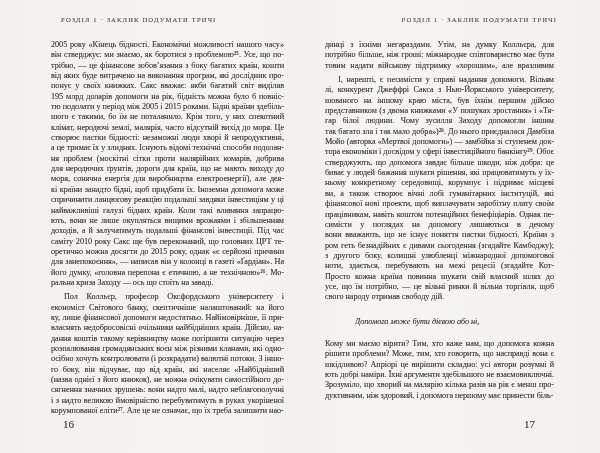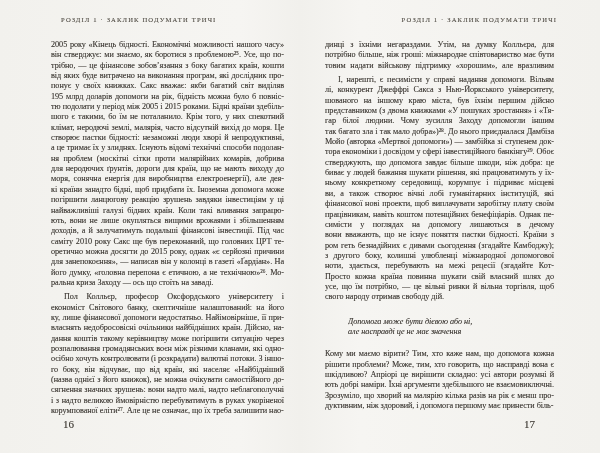--- a/index.html
+++ b/index.html
@@ -27,21 +27,21 @@
     color:#433f3a;font-size:8.2px;line-height:10.35px;letter-spacing:-.05px;
     text-shadow:0 0 .55px rgba(67,63,58,.55);
   }
   .para{margin:4px;}
   .line{
     display:block;height:10.35px;overflow:hidden;
     text-align:justify;text-align-last:justify;
   }
   .line.last{text-align-last:left;}
   .line.first{padding-left:13px;}
-  .para.epigraph{margin:14px 0 12px 27px;font-style:italic;}
+  .para.epigraph{margin:14px 0 12px 34px;font-style:italic;}
   .para.epigraph .line{text-align:left;text-align-last:left;}
   .page-number{
     position:absolute;top:418px;font-size:11px;color:#48443e;
     text-shadow:0 0 .5px rgba(72,68,62,.5);
   }
   .page.left .page-number{left:16px;}
   .page.right .page-number{right:23px;}
 </style>
 </head>
 <body>
@@ -60,21 +60,21 @@
           <div class="line">195 млрд доларів допомоги на рік, бідність можна було б повніс-</div>
           <div class="line">тю подолати у період між 2005 і 2015 роками. Бідні країни здебіль-</div>
           <div class="line">шого є такими, бо їм не поталанило. Крім того, у них спекотний</div>
           <div class="line">клімат, неродючі землі, малярія, часто відсутній вихід до моря. Це</div>
           <div class="line">створює пастки бідності: незаможні люди хворі й непродуктивні,</div>
           <div class="line">а це тримає їх у злиднях. Існують відомі технічні способи подолан-</div>
           <div class="line">ня проблем (москітні сітки проти малярійних комарів, добрива</div>
           <div class="line">для неродючих ґрунтів, дороги для країн, що не мають виходу до</div>
           <div class="line">моря, сонячна енергія для виробництва електроенергії), але дея-</div>
           <div class="line">кі країни занадто бідні, щоб придбати їх. Іноземна допомога може</div>
-          <div class="line">погіршити ланцюгову реакцію зрушень завдяки інвестиціям у ці</div>
+          <div class="line">спричинити ланцюгову реакцію подальші завдяки інвестиціям у ці</div>
           <div class="line">найважливіші галузі бідних країн. Коли такі вливання запрацю-</div>
           <div class="line">ють, вони не лише окупляться вищими врожаями і збільшенням</div>
           <div class="line">доходів, а й залучатимуть подальші фінансові інвестиції. Під час</div>
           <div class="line">саміту 2010 року Сакс ще був переконаний, що головних ЦРТ те-</div>
           <div class="line">оретично можна досягти до 2015 року, однак «є серйозні причини</div>
           <div class="line">для занепокоєння», — написав він у колонці в газеті «Ґардіан». На</div>
           <div class="line">його думку, «головна перепона є етичною, а не технічною»²⁶. Мо-</div>
           <div class="line last">ральна криза Заходу — ось що стоїть на заваді.</div>
         </div>
         <div class="para body">
@@ -122,21 +122,20 @@
           <div class="line">вони вважають, що не існує поняття пастки бідності. Країни з тав-</div>
           <div class="line">ром геть безнадійних є дивами сьогодення (згадайте Камбоджу);</div>
           <div class="line">з другого боку, колишні улюбленці міжнародної допомогової спіль-</div>
           <div class="line">ноти, здається, перебувають на межі рецесії (згадайте Кот-д’Івуар).</div>
           <div class="line">Просто кожна країна повинна шукати свій власний шлях до успіху:</div>
           <div class="line">усе, що їм потрібно, — це вільні ринки й вільна торгівля, щоб геній</div>
           <div class="line last">свого народу отримав свободу дій.</div>
         </div>
         <div class="para epigraph">
           <div class="line">Допомога може бути дієвою або ні,</div>
-          <div class="line last">але насправді це не має значення</div>
         </div>
         <div class="para body">
           <div class="line">Кому ми маємо вірити? Тим, хто каже нам, що допомога кожна ви-</div>
           <div class="line">рішити проблеми? Може, тим, хто говорить, що насправді вона є</div>
           <div class="line">шкідливою? Апріорі це вирішити складно: усі автори розумні й ма-</div>
           <div class="line">ють добрі наміри. Їхні аргументи здебільшого не взаємовиключні.</div>
           <div class="line">Зрозуміло, що хворий на малярію кілька разів на рік є менш про-</div>
           <div class="line last">дуктивним, ніж здоровий, і допомога першому має принести біль-</div>
         </div>
       </div>

